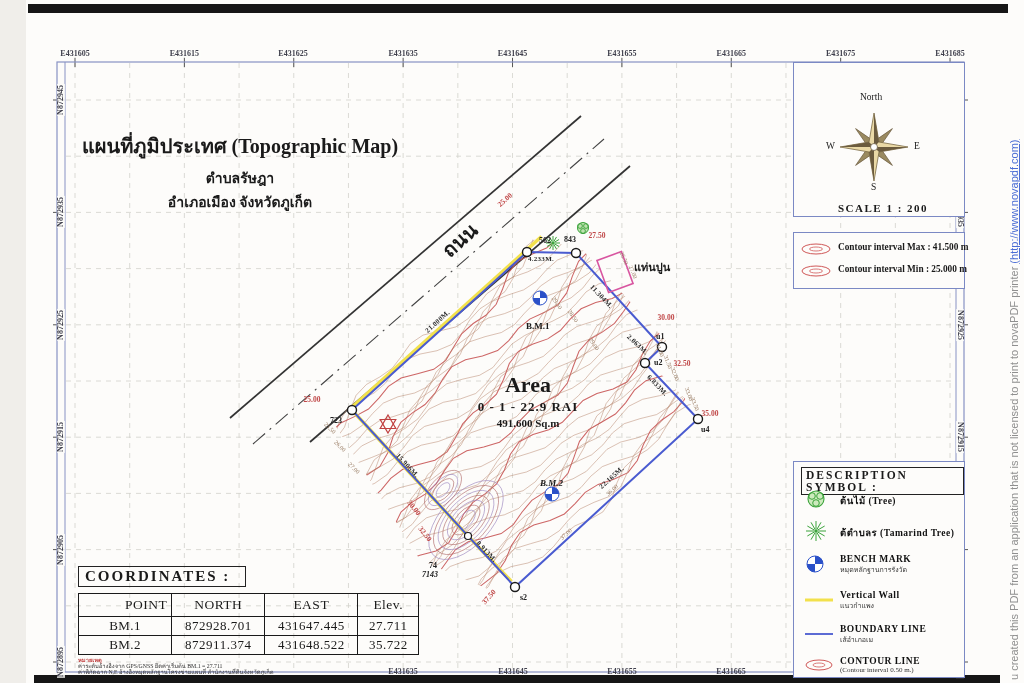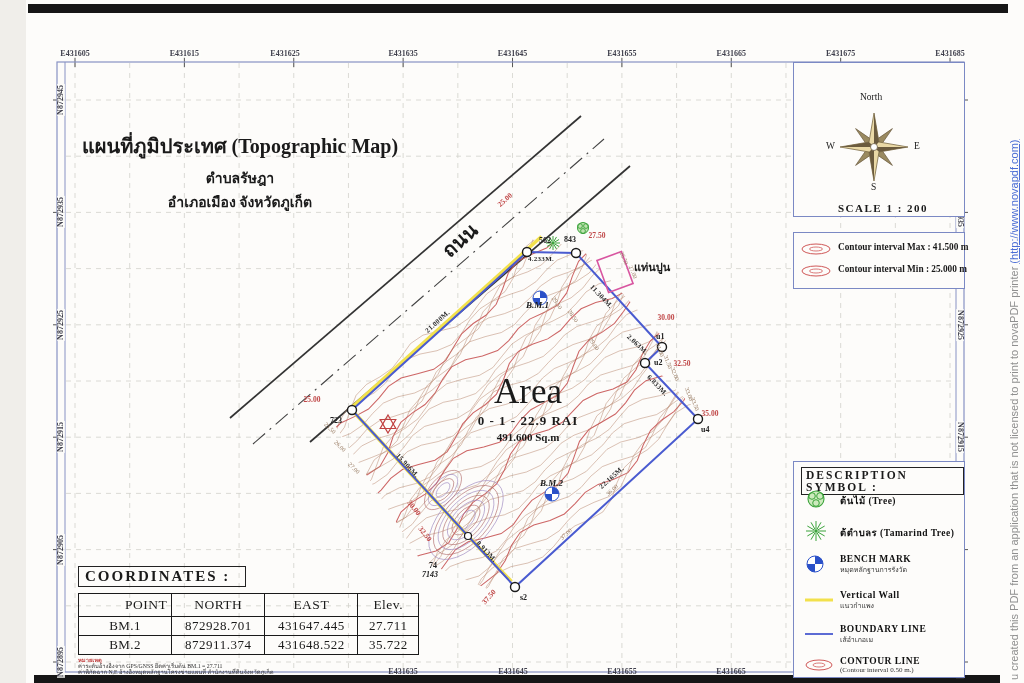--- a/index.html
+++ b/index.html
@@ -215,21 +215,21 @@
       <polygon points="0,9 7.8,-4.5 -7.8,-4.5" fill="none" stroke="#c04040" stroke-width="1.2"></polygon>
     </g>
     <g transform="translate(615,272) rotate(-20)">
       <rect x="-13" y="-17" width="26" height="34" fill="none" stroke="#d855a0" stroke-width="1.6"></rect>
     </g>
   </svg>
 
   <div id="map-labels" class="abs" style="left:0;top:0;width:1024px;height:683px;">
       <span class="gridlab" style="left: 75px; top: 50px; transform: translate(-50%, 0px);">E431605</span>
       <span class="gridlab" style="left: 184.38px; top: 50px; transform: translate(-50%, 0px);">E431615</span>
-      <span class="gridlab" style="left: 285px; top: 50px; transform: translate(-50%, 0px);">E431625</span>
+      <span class="gridlab" style="left: 293px; top: 50px; transform: translate(-50%, 0px);">E431625</span>
       <span class="gridlab" style="left: 403.14px; top: 50px; transform: translate(-50%, 0px);">E431635</span>
       <span class="gridlab" style="left: 512.52px; top: 50px; transform: translate(-50%, 0px);">E431645</span>
       <span class="gridlab" style="left: 621.9px; top: 50px; transform: translate(-50%, 0px);">E431655</span>
       <span class="gridlab" style="left: 731.28px; top: 50px; transform: translate(-50%, 0px);">E431665</span>
       <span class="gridlab" style="left: 840.66px; top: 50px; transform: translate(-50%, 0px);">E431675</span>
       <span class="gridlab" style="left: 950.04px; top: 50px; transform: translate(-50%, 0px);">E431685</span>
       <span class="gridlab" style="left: 61px; top: 100px; transform: translate(-50%, -50%) rotate(-90deg);">N872945</span>
       <span class="gridlab" style="left: 960px; top: 100px; transform: translate(-50%, -50%) rotate(90deg);">N872945</span>
       <span class="gridlab" style="left: 61px; top: 212.4px; transform: translate(-50%, -50%) rotate(-90deg);">N872935</span>
       <span class="gridlab" style="left: 960px; top: 212.4px; transform: translate(-50%, -50%) rotate(90deg);">N872935</span>
@@ -292,27 +292,27 @@
 
   <div class="abs" style="left:75px;top:130px;width:330px;text-align:center;">
     <div style="font-size:20px;font-weight:bold;">แผนที่ภูมิประเทศ (Topographic Map)</div>
     <div style="font-size:14px;font-weight:bold;margin-top:5px;">ตำบลรัษฎา</div>
     <div style="font-size:14px;font-weight:bold;margin-top:2px;">อำเภอเมือง จังหวัดภูเก็ต</div>
   </div>
 
   <div class="maplab" style="left:440px;top:230px;transform:rotate(-42deg);font-size:20px;font-weight:bold;">ถนน</div>
 
   <div class="abs" style="left:448px;top:372px;width:160px;text-align:center;">
-    <div style="font-size:35px;">Area</div>
+    <div style="font-size:22px;font-weight:bold;">Area</div>
     <div style="font-size:13px;font-weight:bold;letter-spacing:1px;margin-top:1px;">0 - 1 - 22.9 RAI</div>
     <div style="font-size:11px;font-weight:bold;margin-top:2px;">491.600 Sq.m</div>
   </div>
 
   <div class="maplab" style="left:634px;top:262px;font-size:11px;font-weight:bold;">แท่นปูน</div>
-  <div class="maplab" style="left:526px;top:301px;font-size:9px;font-weight:bold;font-style:italic;">B.M.1</div>
+  <div class="maplab" style="left:526px;top:322px;font-size:9px;font-weight:bold;">B.M.1</div>
   <div class="maplab" style="left:540px;top:479px;font-size:9px;font-weight:bold;font-style:italic;">B.M.2</div>
 
   <div class="box" style="left:793px;top:62px;width:170px;height:153px;">
     <svg width="170" height="153">
       <g transform="translate(80,84)">
         <path d="M0,-26 L4,-4 L26,0 L4,4 L0,26 L-4,4 L-26,0 L-4,-4 Z" transform="rotate(45)" fill="#9a8a60" stroke="#6b5b3e" stroke-width=".7"></path>
         <path d="M0,-34 L5,-5 L34,0 L5,5 L0,34 L-5,5 L-34,0 L-5,-5 Z" fill="#ead9a6" stroke="#7a6a45" stroke-width=".8"></path>
         <path d="M0,-34 L5,-5 L0,0 Z" fill="#6b5b3e"></path>
         <path d="M34,0 L5,5 L0,0 Z" fill="#6b5b3e"></path>
         <path d="M0,34 L-5,5 L0,0 Z" fill="#6b5b3e"></path>

